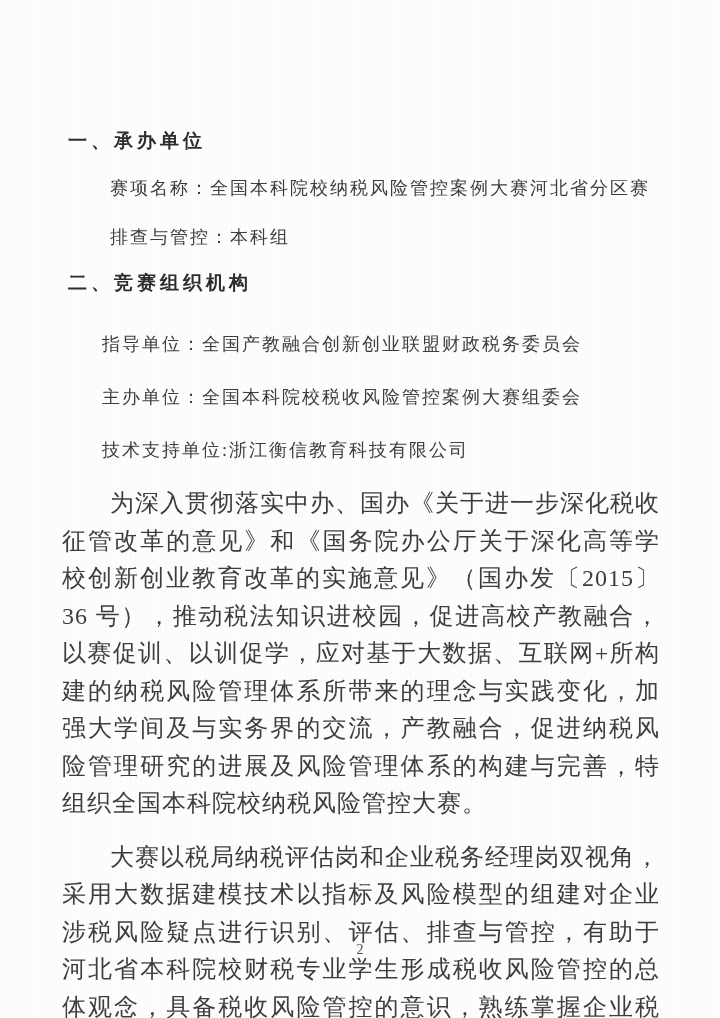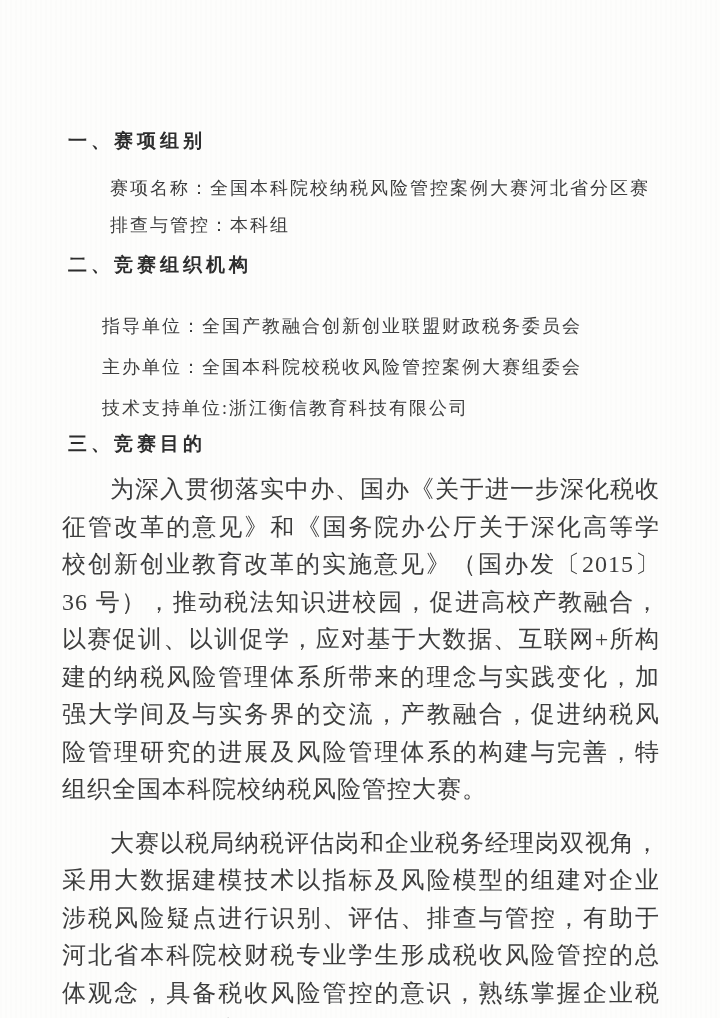--- a/index.html
+++ b/index.html
@@ -28,21 +28,21 @@
     line-height: 26px;
     font-weight: 700;
     color: #2d2d2d;
     letter-spacing: 4px;
     white-space: nowrap;
   }
   .heading.h1 { margin-bottom: 18px; }
   .heading.h2 { margin-top: 10px; margin-bottom: 30px; }
   .heading.h3 { margin-top: 0; margin-bottom: 14px; }
   .detail {
-    margin: 4px;
+    margin: 16px;
     font-size: 18px;
     color: #3d3d3d;
     letter-spacing: 2px;
     white-space: nowrap;
   }
   .detail.s1 { margin-left: 48px; line-height: 33px; }
   .detail.s2 { margin-left: 40px; line-height: 37px; }
   .para {
     margin: 0;
     font-size: 24px;
@@ -62,31 +62,30 @@
     font-size: 14px;
     color: #4c4c4c;
     letter-spacing: 0;
   }
 </style>
 </head>
 <body>
 
 <div class="page">
 
-  <h2 class="heading h1">一、赛项组别</h2>
+  <h2 class="heading h1">一、承办单位</h2>
 
   <p class="detail s1">赛项名称：全国本科院校纳税风险管控案例大赛河北省分区赛</p>
   <p class="detail s1">排查与管控：本科组</p>
 
   <h2 class="heading h2">二、竞赛组织机构</h2>
 
   <p class="detail s2">指导单位：全国产教融合创新创业联盟财政税务委员会</p>
   <p class="detail s2">主办单位：全国本科院校税收风险管控案例大赛组委会</p>
   <p class="detail s2">技术支持单位:浙江衡信教育科技有限公司</p>
 
-  <h2 class="heading h3">三、竞赛目的</h2>
 
   <p class="para p1">为深入贯彻落实中办、国办《关于进一步深化税收征管改革的意见》和《国务院办公厅关于深化高等学校创新创业教育改革的实施意见》（国办发〔2015〕36 号），推动税法知识进校园，促进高校产教融合，以赛促训、以训促学，应对基于大数据、互联网+所构建的纳税风险管理体系所带来的理念与实践变化，加强大学间及与实务界的交流，产教融合，促进纳税风险管理研究的进展及风险管理体系的构建与完善，特组织全国本科院校纳税风险管控大赛。</p>
   <p class="para p2">大赛以税局纳税评估岗和企业税务经理岗双视角，采用大数据建模技术以指标及风险模型的组建对企业涉税风险疑点进行识别、评估、排查与管控，有助于河北省本科院校财税专业学生形成税收风险管控的总体观念，具备税收风险管控的意识，熟练掌握企业税收风险管控的方法，具备企业税收风险管控的能力，能够参与企业税收风险管控</p>
 
   <div class="page-number">2</div>
 
 </div>
 
 </body></html>

